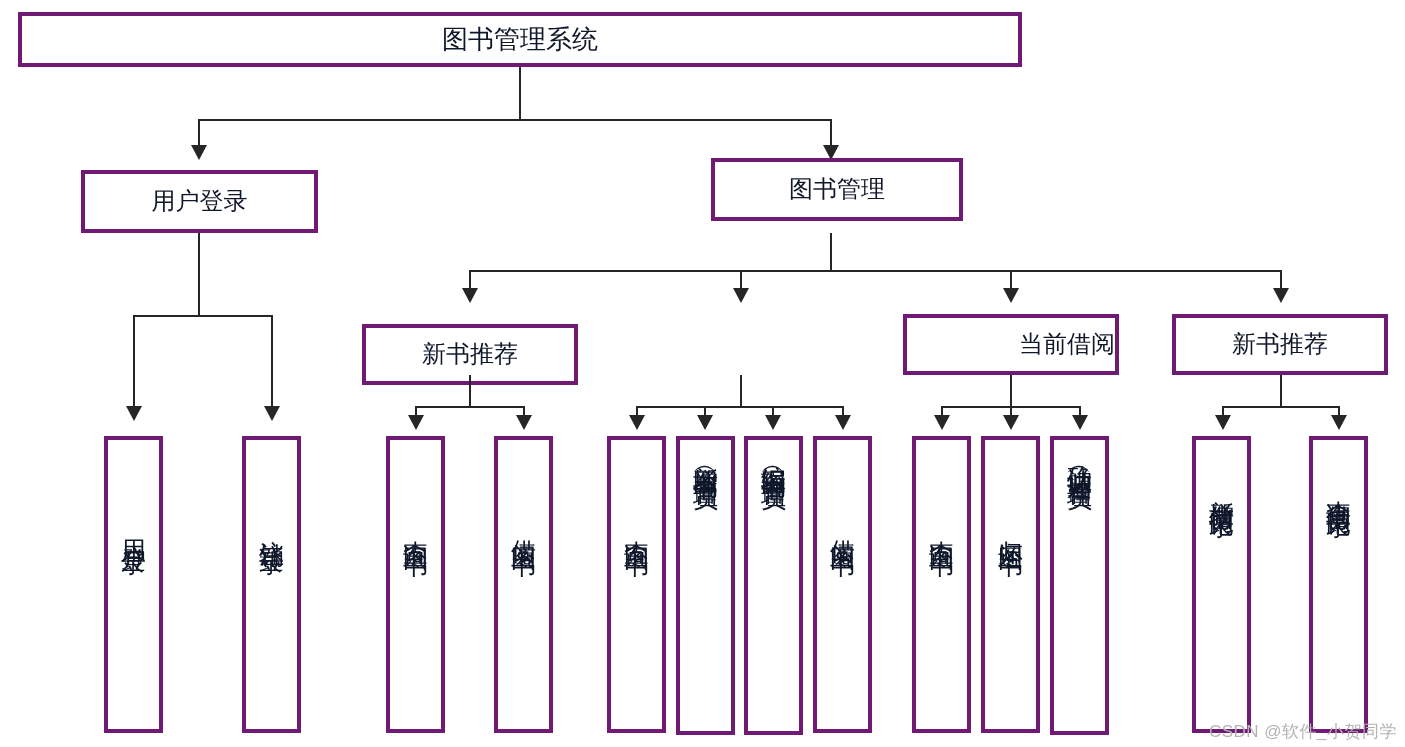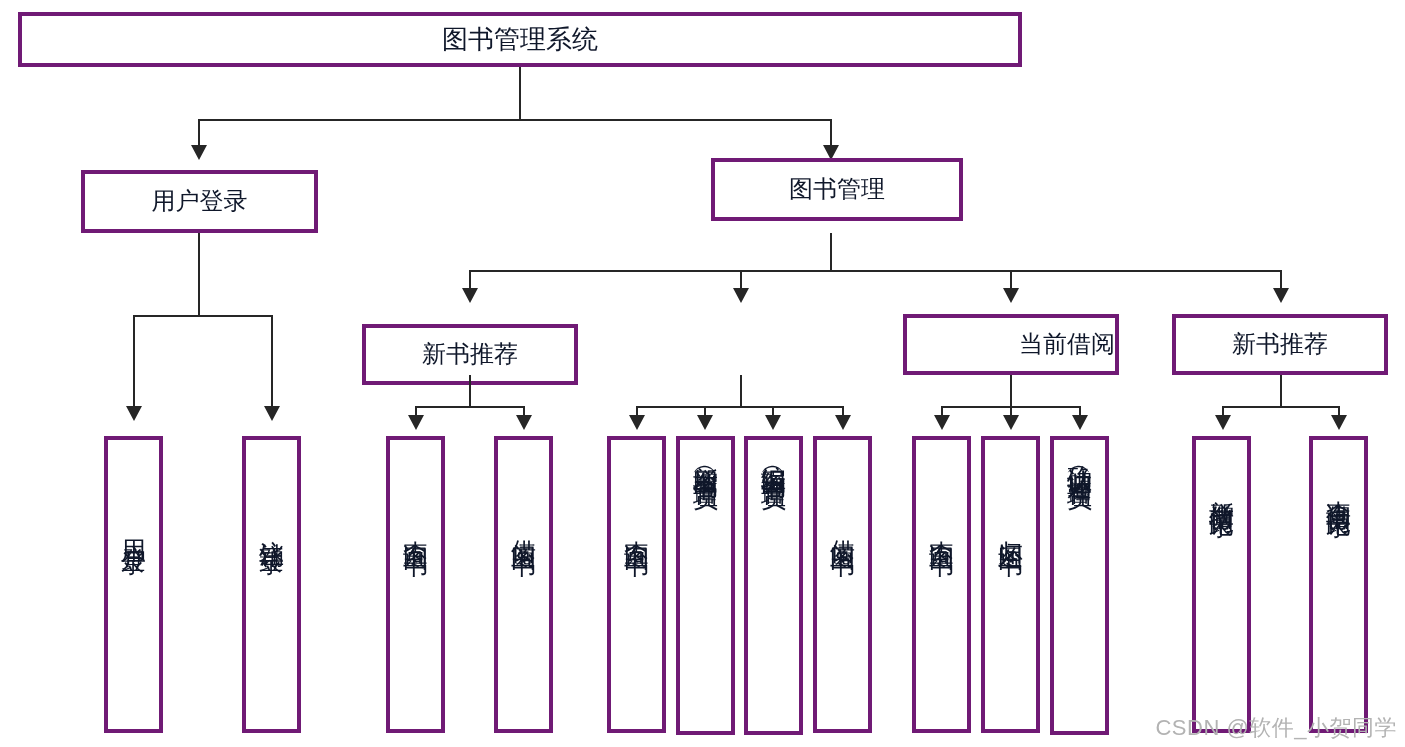--- a/index.html
+++ b/index.html
@@ -56,21 +56,21 @@
     width:0;height:0;
     border-left:8px solid transparent;
     border-right:8px solid transparent;
     border-top:15px solid #262626;
   }
   
   #watermark{
     position:absolute;
     right:8px;
     bottom:4px;
-    font-size:22px;
+    font-size:17px;
     color:#b3b3b3;
     letter-spacing:0.5px;
     white-space:nowrap;
     user-select:none;
   }
 </style>
 </head>
 <body>
 
 <div id="canvas">

